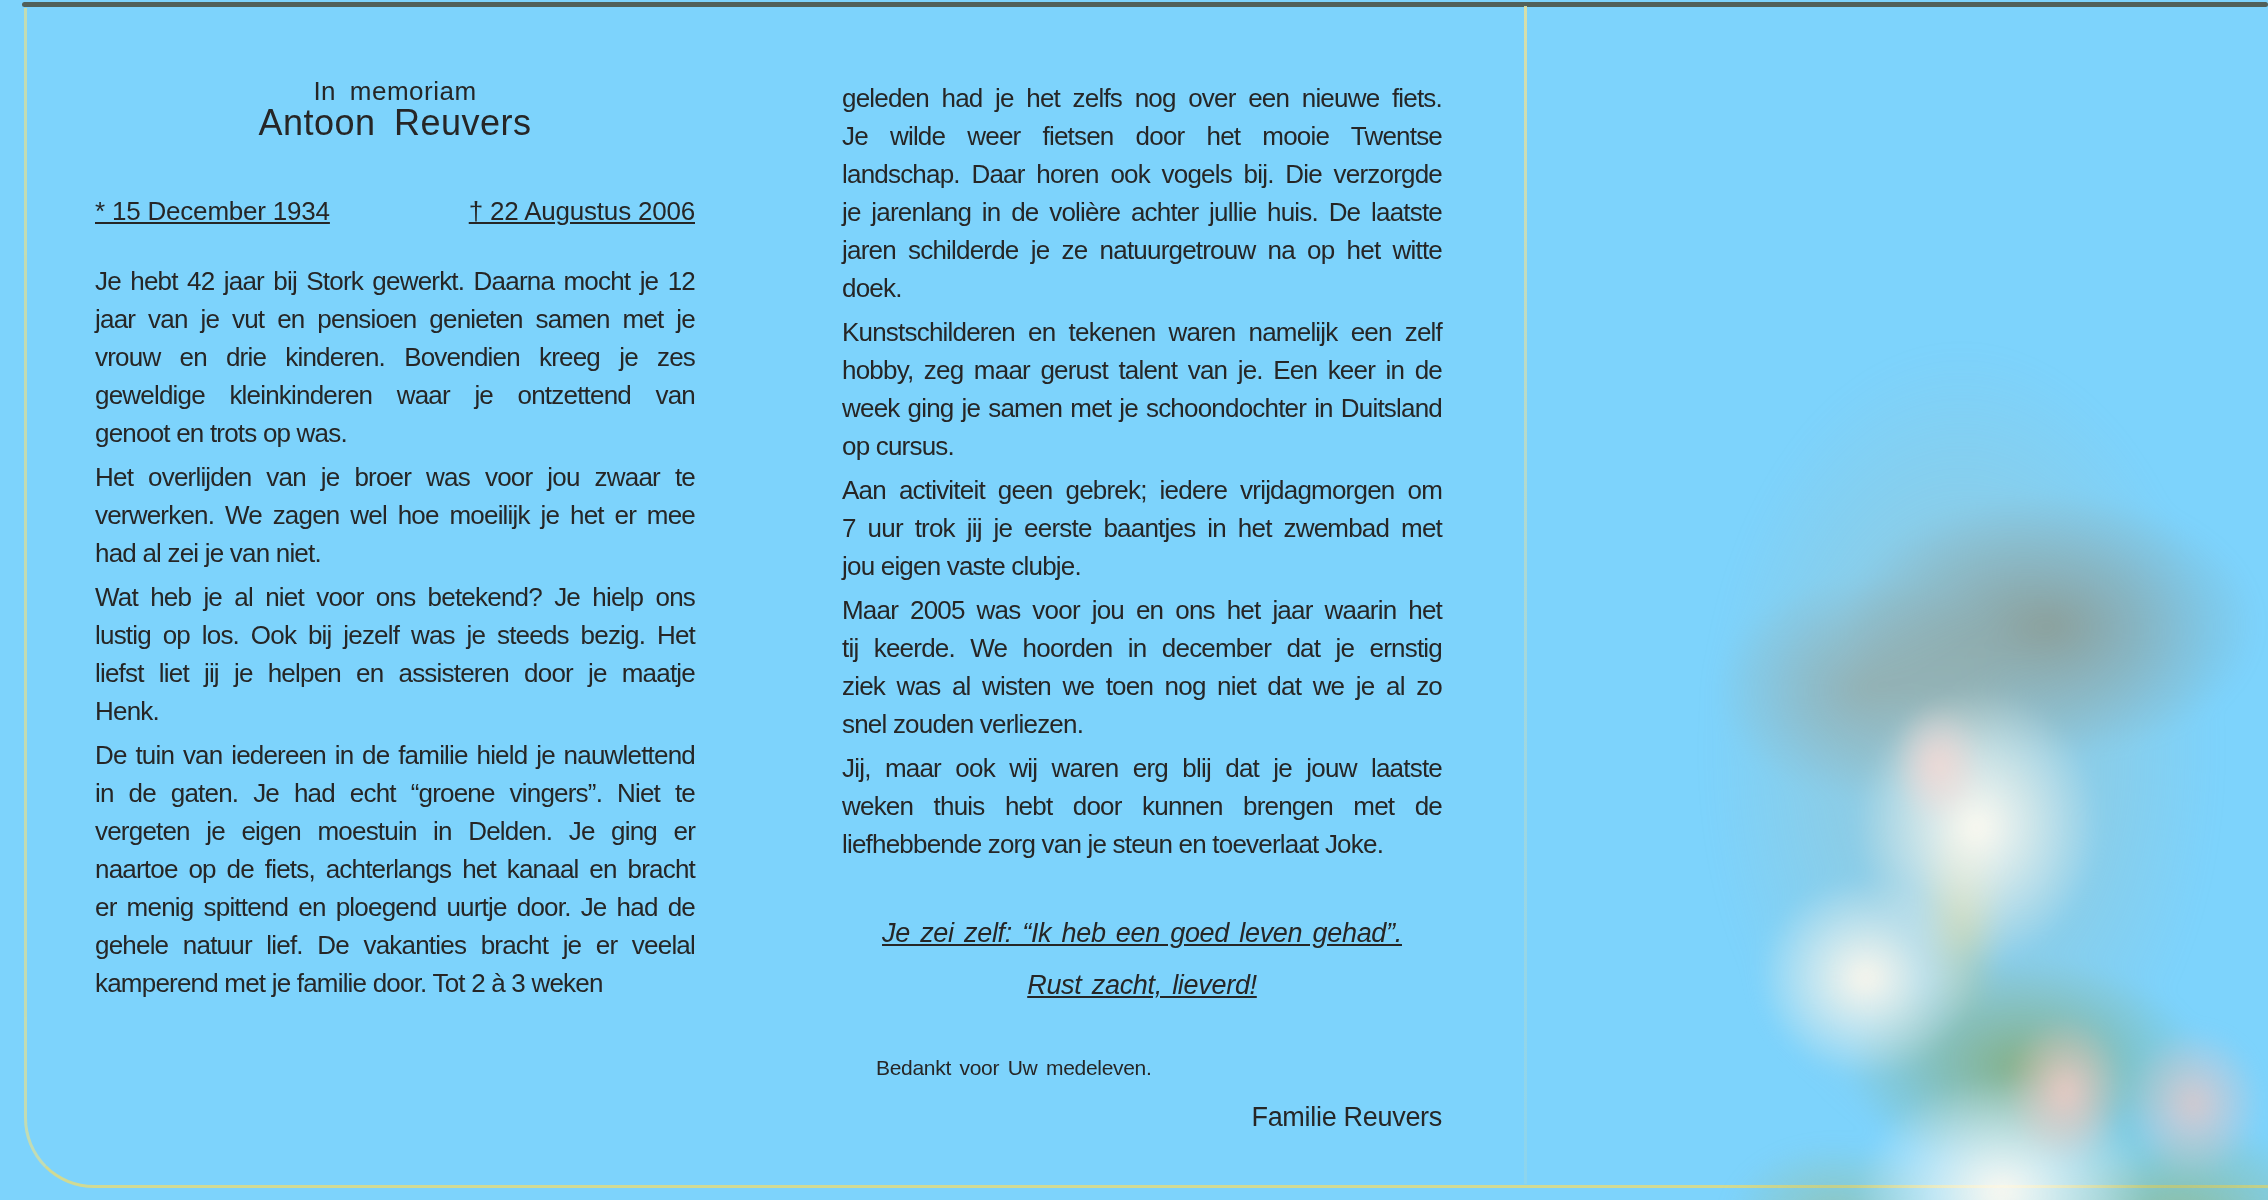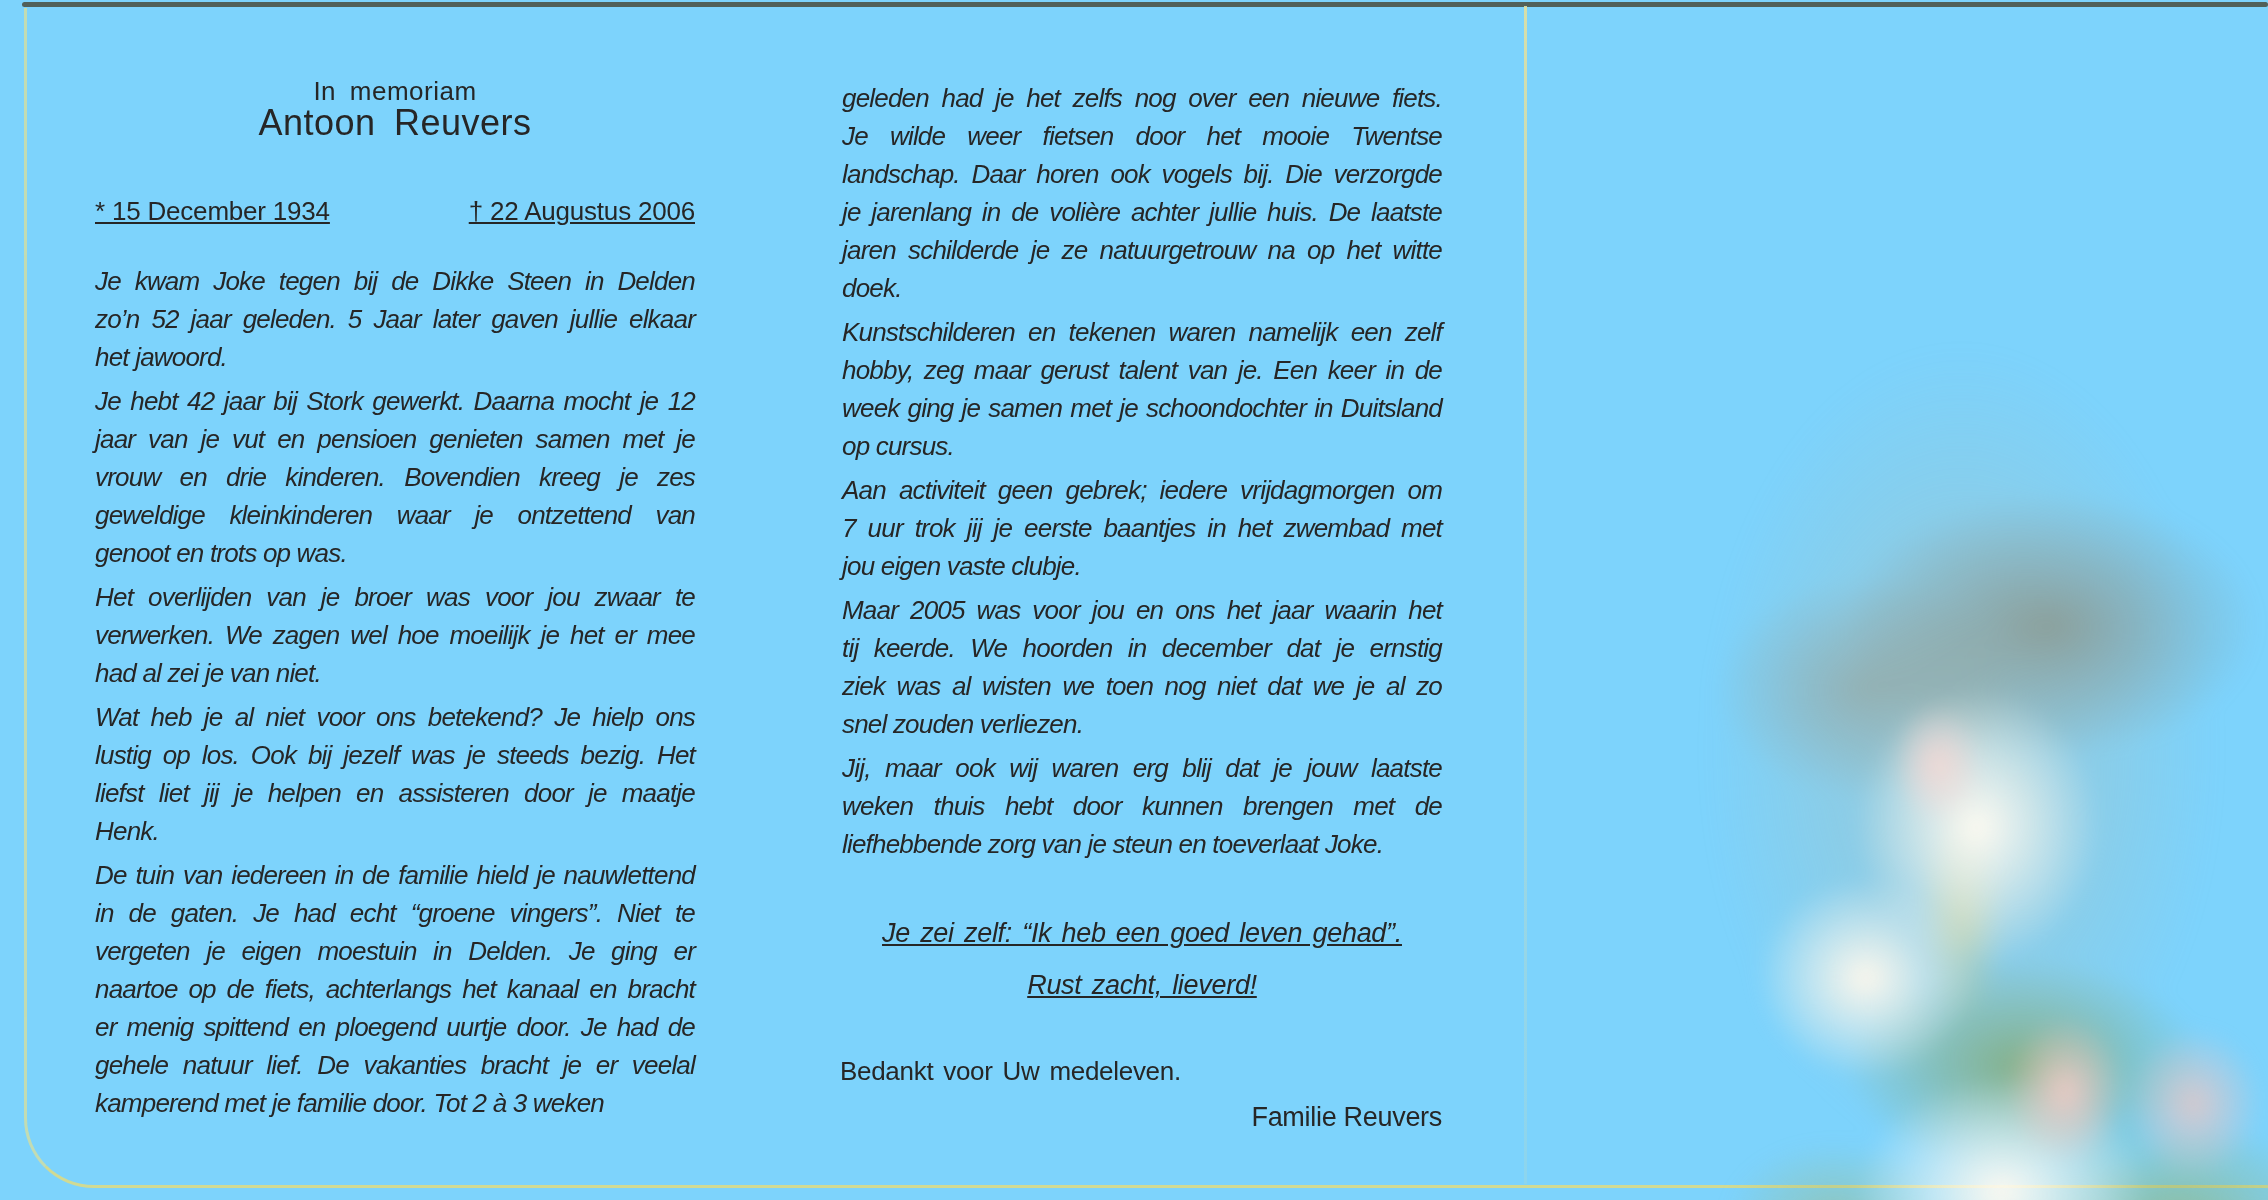--- a/index.html
+++ b/index.html
@@ -21,26 +21,26 @@
   .abs{position:absolute;}
   .col{width:600px;}
   .inmem{left:95px;top:76px;text-align:center;font-size:26px;letter-spacing:.5px;word-spacing:6px;}
   .name{left:95px;top:100px;text-align:center;font-size:36px;line-height:46px;letter-spacing:.5px;word-spacing:8px;}
   .dates{left:95px;top:196px;display:flex;justify-content:space-between;font-size:26px;letter-spacing:-.2px;text-decoration:underline;}
   .body{font-size:26px;line-height:38px;letter-spacing:-.8px;}
   .left-body{left:95px;top:262px;}
   .mid-body{left:842px;top:79px;}
   .para{margin:0 0 6px 0;}
   .para:last-child{margin-bottom:0;}
-  .line{white-space:nowrap;text-align:justify;text-align-last:justify;font-style:italic;}
+  .line{white-space:nowrap;text-align:justify;text-align-last:justify;}
   .line.last{text-align-last:left;}
   .quote{left:842px;width:600px;text-align:center;font-style:italic;font-size:27px;letter-spacing:-.3px;word-spacing:3px;text-decoration:underline;}
   .quote1{top:918px;}
   .quote2{top:970px;}
-  .thanks{left:840px;top:1056px;width:600px;font-size:26px;letter-spacing:-.3px;word-spacing:3px;}
+  .thanks{left:876px;top:1056px;width:600px;font-size:21px;letter-spacing:-.3px;word-spacing:3px;}
   .signature{left:842px;top:1102px;width:600px;text-align:right;font-size:27px;letter-spacing:-.3px;}
   
   .photo-panel{position:absolute;left:1527px;top:0;width:741px;height:1200px;overflow:hidden;}
   .photo{
     position:absolute;inset:-30px;
     filter:blur(9px);
     background:
       radial-gradient(ellipse 85px 105px at 71% 89%, rgba(241,203,198,.95), rgba(241,203,198,0) 72%),
       radial-gradient(ellipse 65px 85px  at 55% 63%, rgba(245,216,212,.9),  rgba(245,216,212,0) 72%),
       radial-gradient(ellipse 95px 105px at 87% 90%, rgba(238,198,193,.8),  rgba(238,198,193,0) 72%),
@@ -68,25 +68,20 @@
   <div class="abs col inmem">In memoriam</div>
 
   <div class="abs col name">Antoon Reuvers</div>
 
   <div class="abs col dates">
     <span>* 15 December 1934</span>
     <span>† 22 Augustus 2006</span>
   </div>
 
   <div class="abs col body left-body">
-      <div class="para">
-        <div class="line">Je kwam Joke tegen bij de Dikke Steen in Delden</div>
-        <div class="line">zo’n 52 jaar geleden. 5 Jaar later gaven jullie elkaar</div>
-        <div class="line last">het jawoord.</div>
-      </div>
       <div class="para">
         <div class="line">Je hebt 42 jaar bij Stork gewerkt. Daarna mocht je 12</div>
         <div class="line">jaar van je vut en pensioen genieten samen met je</div>
         <div class="line">vrouw en drie kinderen. Bovendien kreeg je zes</div>
         <div class="line">geweldige kleinkinderen waar je ontzettend van</div>
         <div class="line last">genoot en trots op was.</div>
       </div>
       <div class="para">
         <div class="line">Het overlijden van je broer was voor jou zwaar te</div>
         <div class="line">verwerken. We zagen wel hoe moeilijk je het er mee</div>

